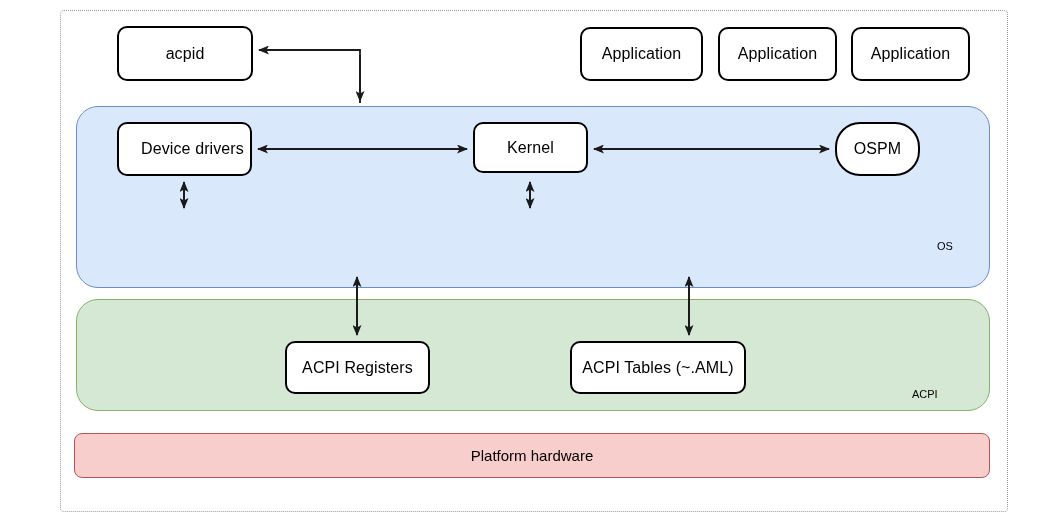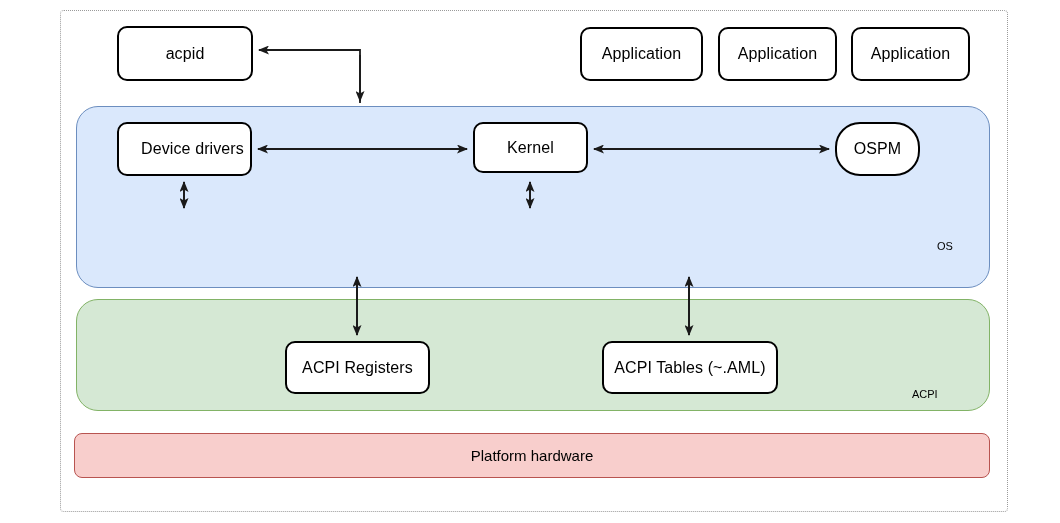--- a/index.html
+++ b/index.html
@@ -78,21 +78,21 @@
   #app-1           { left: 580px; top: 27px;  width: 123px; height: 54px; }
   #app-2           { left: 718px; top: 27px;  width: 119px; height: 54px; }
   #app-3           { left: 851px; top: 27px;  width: 119px; height: 54px; }
 
   #device-drivers  { left: 117px; top: 122px; width: 135px; height: 54px; padding-left: 16px; }
   #kernel-box      { left: 473px; top: 122px; width: 115px; height: 51px; }
   #ospm-box        { left: 835px; top: 122px; width: 85px;  height: 54px; border-radius: 25px; }
   #acpi-driver-bar { left: 117px; top: 214px; width: 821px; height: 57px; }
 
   #acpi-registers  { left: 285px; top: 341px; width: 145px; height: 53px; text-align: center; }
-  #acpi-tables     { left: 602px; top: 341px; width: 176px; height: 53px; }
+  #acpi-tables     { left: 570px; top: 341px; width: 176px; height: 53px; }
 
   
   .band-label {
     font-size: 11px;
     color: #000000;
   }
   #os-label   { left: 937px; top: 240px; }
   #acpi-label { left: 912px; top: 368px; margin-top: 20px; }
 
   #hw-label {

